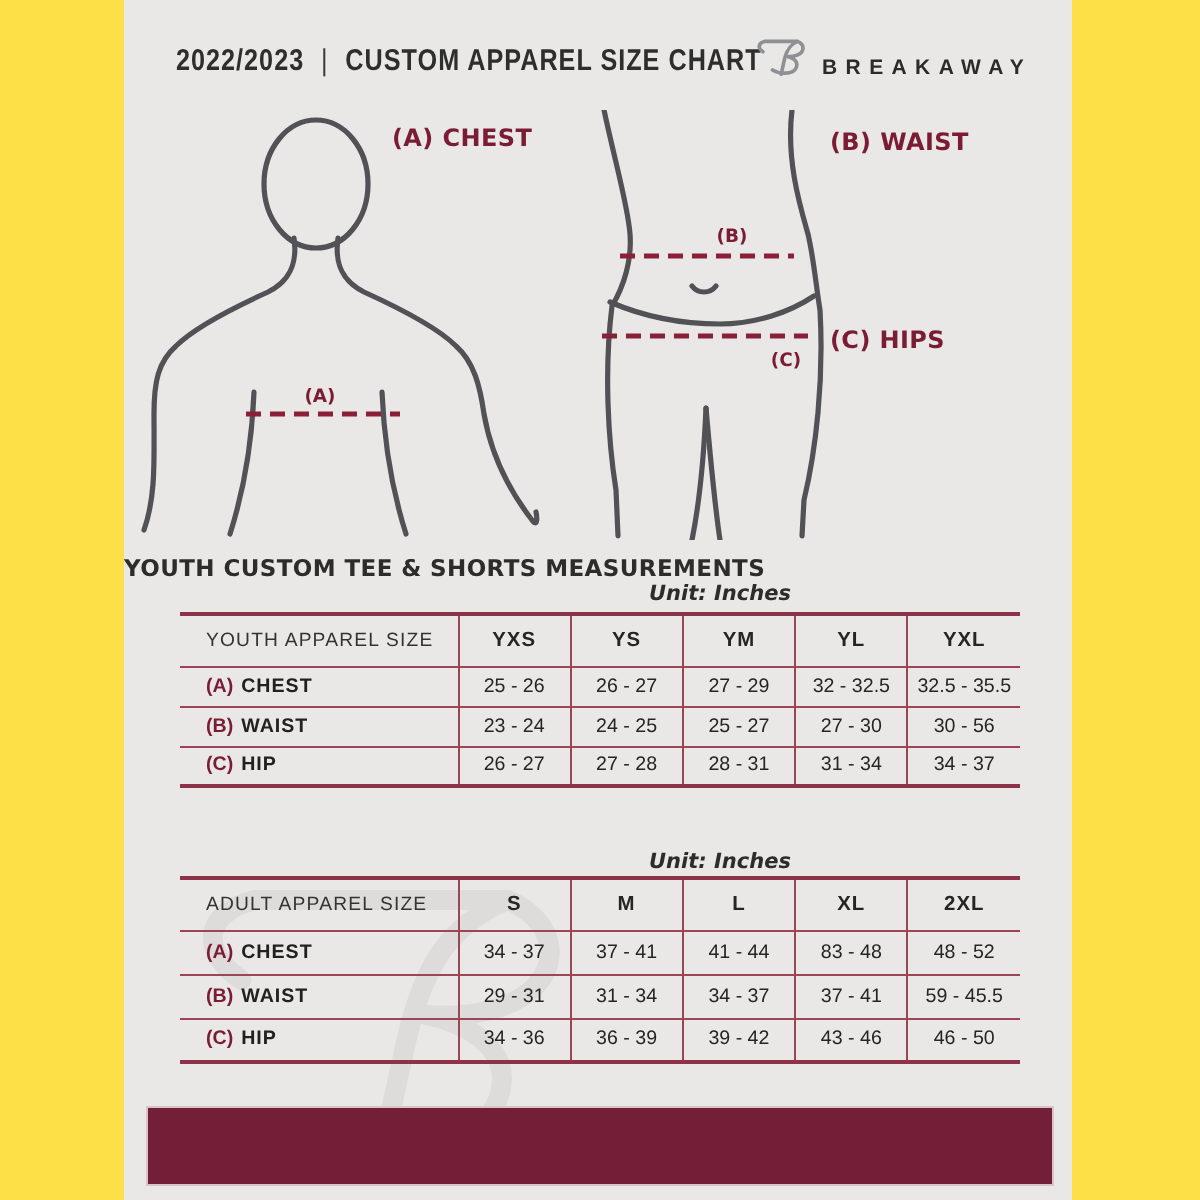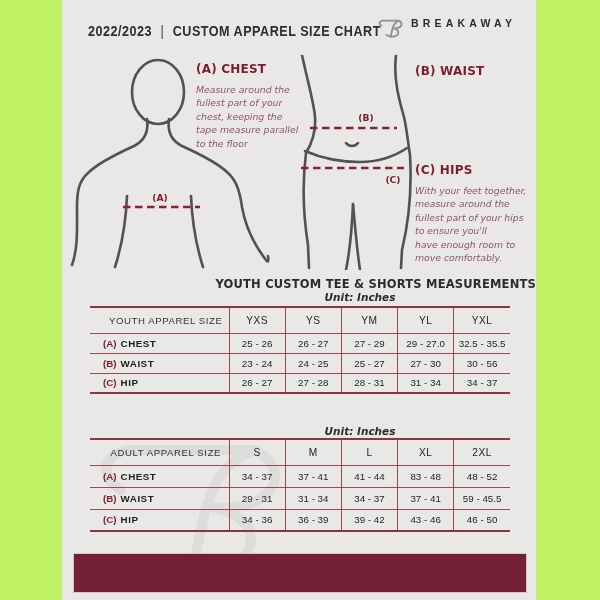--- a/index.html
+++ b/index.html
@@ -1,61 +1,61 @@
 <!DOCTYPE html>
 <html><head>
 <meta charset="utf-8">
 <style>
   html,body{margin:0;padding:0;background:#000;}
-  .canvas{position:relative;width:600px;height:600px;background:#bef264;overflow:hidden;
+  .canvas{position:relative;width:600px;height:600px;background:#fde047;overflow:hidden;
           font-family:"DejaVu Sans",sans-serif;}
   .page{position:absolute;left:62px;top:0;width:474px;height:600px;background:#e9e8e7;}
 
   
   .doc-title{position:absolute;left:26px;top:22px;display:flex;gap:10px;white-space:nowrap;
              font-family:"Liberation Sans",sans-serif;font-weight:700;font-size:15px;
              color:#2e2e2e;letter-spacing:.6px;transform:scaleX(.84);transform-origin:left top;}
   .doc-title .sep{font-weight:400;color:#3a3a3a;}
-  .brand{position:absolute;left:316px;top:17px;display:flex;align-items:flex-start;gap:7px;}
+  .brand{position:absolute;left:316px;top:17px;display:flex;align-items:flex-end;gap:7px;}
   .brand-name{font-family:"Liberation Sans",sans-serif;font-weight:700;font-size:10.5px;
               letter-spacing:4.2px;color:#2b2b2b;}
 
   
   .watermark{position:absolute;left:32px;top:422px;width:200px;height:176px;z-index:0;}
 
   
   .fig{position:absolute;z-index:1;}
   .fig path,.fig ellipse{fill:none;stroke:#515156;stroke-width:2.6;stroke-linecap:round;}
   .dash{stroke:#8c1f38;stroke-width:2.4;stroke-dasharray:7.5 4.5;stroke-linecap:butt;}
   .tag{font-family:"DejaVu Sans",sans-serif;font-size:9.2px;font-weight:700;fill:#7a1c33;}
 
   .info{position:absolute;z-index:1;}
   .info-h{font-size:12px;font-weight:800;color:#7a1c33;letter-spacing:.2px;}
   .info-d{margin-top:7px;font-style:italic;font-size:9.3px;line-height:13.4px;
           color:#8e5468;font-weight:500;white-space:pre-line;}
 
   
-  .tbl-title{position:absolute;left:0;width:474px;text-align:right;z-index:1;
+  .tbl-title{position:absolute;left:0;width:474px;text-align:left;z-index:1;
              font-size:11.5px;font-weight:700;color:#2d2c2b;letter-spacing:.2px;}
   .tbl-unit{position:absolute;left:0;width:542px;text-align:center;z-index:1;
             font-style:italic;font-weight:700;font-size:10.5px;color:#2d2c2b;margin-left:27px;}
   table.size-table{position:absolute;left:28px;width:420px;border-collapse:collapse;
     table-layout:fixed;z-index:1;font-family:"Liberation Sans",sans-serif;
     border-top:2px solid #8c3347;border-bottom:2px solid #8c3347;}
   table.size-table thead tr{height:26px;border-bottom:1.6px solid #9c4557;}
   #youth-table tbody tr{height:20px;}
   #adult-table tbody tr{height:22px;}
   table.size-table tbody tr{border-top:1.4px solid #9c4557;}
   table.size-table th,table.size-table td{vertical-align:middle;text-align:center;
     color:#262524;font-size:9.8px;padding:0;}
   table.size-table th:not(:first-child),table.size-table td:not(:first-child){
     border-left:1.4px solid #9c4557;}
-  table.size-table thead th:first-child{text-align:center;padding-left:13px;font-weight:400;
+  table.size-table thead th:first-child{text-align:left;padding-left:13px;font-weight:400;
     letter-spacing:.6px;font-size:9.6px;color:#343332;}
-  table.size-table thead th:not(:first-child){font-weight:400;letter-spacing:.5px;font-size:10.2px;}
+  table.size-table thead th:not(:first-child){font-weight:700;letter-spacing:.5px;font-size:10.2px;}
   td.row-head{text-align:left !important;padding-left:13px !important;}
   td.row-head .prefix{color:#7a1c33;font-weight:700;margin-right:4px;}
   td.row-head .rlabel{font-weight:600;letter-spacing:.5px;color:#222120;margin-top:40px;}
 
   
   .footer-bar{position:absolute;left:11px;top:553px;width:454px;height:40px;z-index:2;
               background:#721f37;border:1px solid #d8c3c9;box-sizing:border-box;}
 </style>
 </head>
 <body>
@@ -103,29 +103,26 @@
       <path d="M53 149 C52 172 50 195 46 215"></path>
       <path d="M53 149 C55 172 57 195 60 215"></path>
       <line class="dash" x1="10" y1="73" x2="97" y2="73"></line>
       <text class="tag" x="66" y="66" text-anchor="middle">(B)</text>
       <line class="dash" x1="1" y1="113" x2="104" y2="113"></line>
       <text class="tag" x="93" y="128" text-anchor="middle">(C)</text>
     </svg>
 
     <div class="info" style="left:134px;top:62px;width:110px">
       <div class="info-h">(A) CHEST</div>
-      <div class="info-d">Measure around the fullest part of your chest, keeping the tape measure parallel to the floor</div>
     </div>
     <div class="info" style="left:353px;top:64px;width:112px">
       <div class="info-h">(B) WAIST</div>
     </div>
     <div class="info" style="left:353px;top:163px;width:118px">
       <div class="info-h">(C) HIPS</div>
-      <div class="info-d">With your feet together, measure around the fullest part of your hips to ensure you'll
-have enough room to move comfortably.</div>
     </div>
 
     <div class="tbl-title" style="top:277px">YOUTH CUSTOM TEE &amp; SHORTS MEASUREMENTS</div>
     <div class="tbl-unit" style="top:291px">Unit: Inches</div>
     <table class="size-table" id="youth-table" style="top:306px">
       <colgroup>
           <col style="width:139px">
           <col>
           <col>
           <col>
@@ -141,21 +138,21 @@
             <th>YL</th>
             <th>YXL</th>
           </tr>
         </thead>
       <tbody>
           <tr>
             <td class="row-head"><span class="prefix">(A)</span><span class="rlabel">CHEST</span></td>
             <td>25 - 26</td>
             <td>26 - 27</td>
             <td>27 - 29</td>
-            <td>29 - 27.0</td>
+            <td>32 - 32.5</td>
             <td>32.5 - 35.5</td>
           </tr>
           <tr>
             <td class="row-head"><span class="prefix">(B)</span><span class="rlabel">WAIST</span></td>
             <td>23 - 24</td>
             <td>24 - 25</td>
             <td>25 - 27</td>
             <td>27 - 30</td>
             <td>30 - 56</td>
           </tr>

